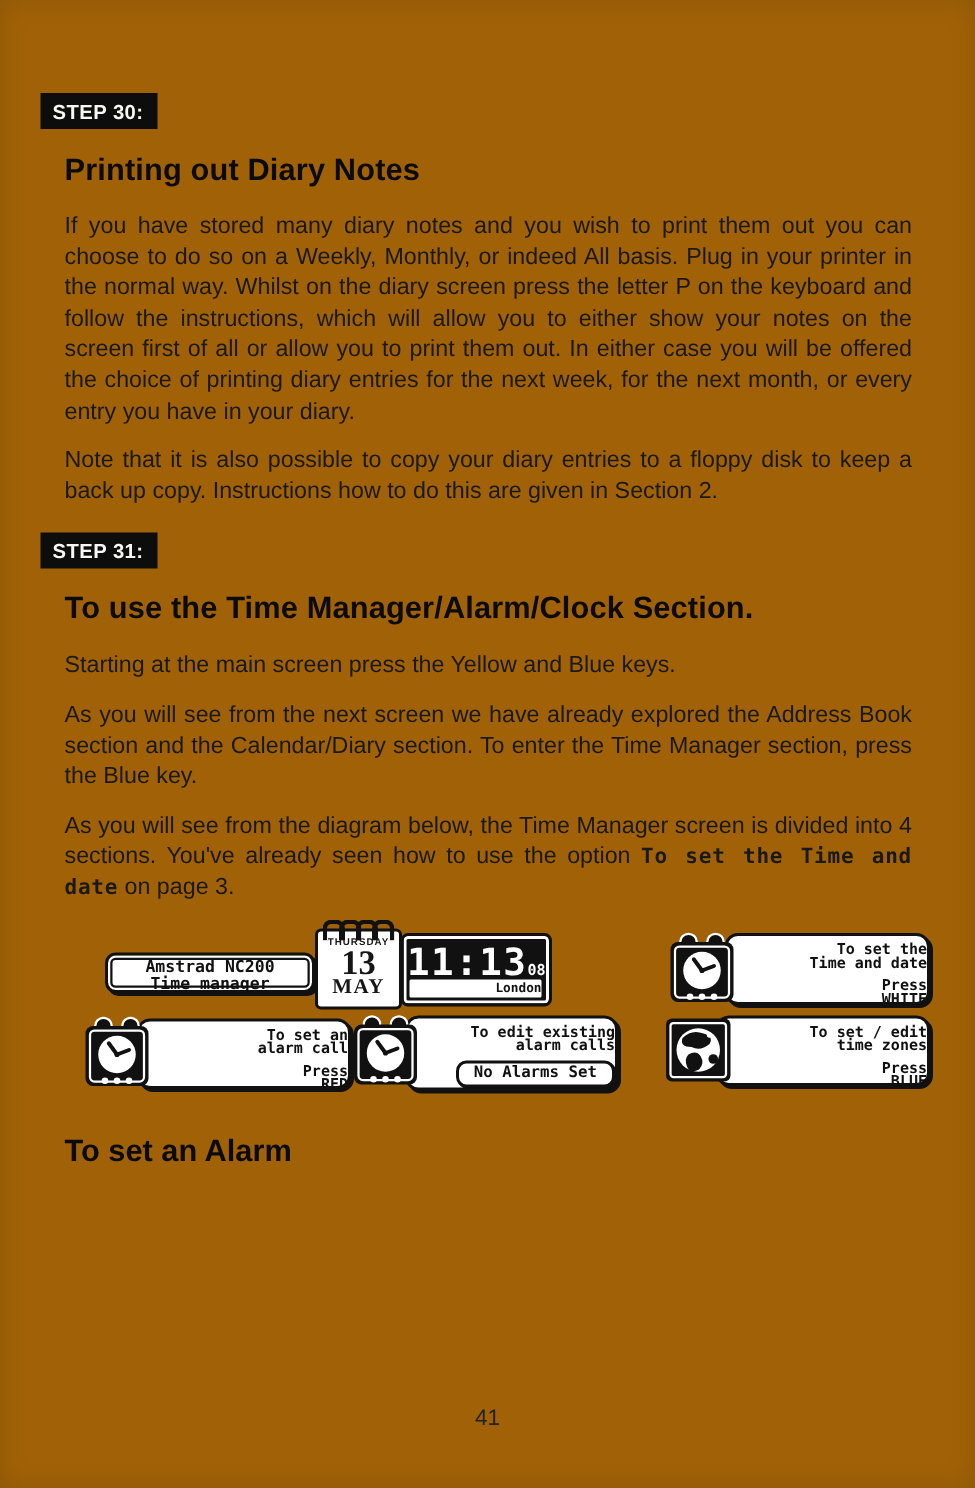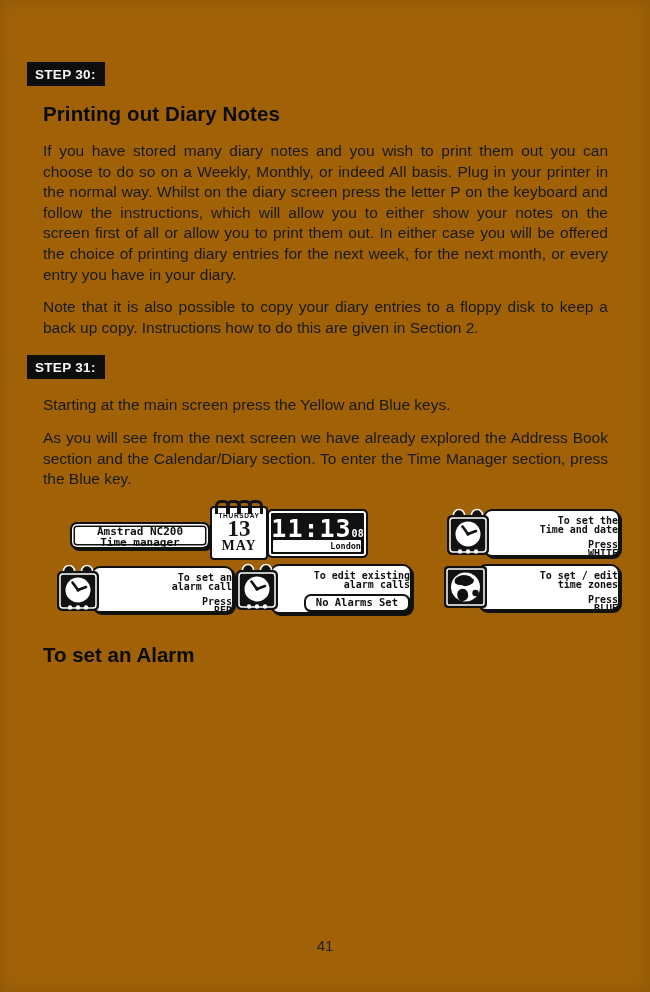--- a/index.html
+++ b/index.html
@@ -121,23 +121,27 @@
 
   <h1 class="sec">Printing out Diary Notes</h1>
 
   <p class="body" style="margin-top:15px;">If you have stored many diary notes and you wish to print them out you can choose to do so on a Weekly, Monthly, or indeed All basis. Plug in your printer in the normal way. Whilst on the diary screen press the letter P on the keyboard and follow the instructions, which will allow you to either show your notes on the screen first of all or allow you to print them out. In either case you will be offered the choice of printing diary entries for the next week, for the next month, or every entry you have in your diary.</p>
   <p class="body" style="margin-top:12px;">Note that it is also possible to copy your diary entries to a floppy disk to keep a back up copy. Instructions how to do this are given in Section 2.</p>
 
   <div class="step-badge" style="margin-top:17px;">
     <span>STEP 31:</span>
   </div>
 
+  <h1 class="sec" style="margin-top:14px;">To use the Time Manager/Alarm/Clock Section.</h1>
 
   <p class="body" style="margin-top:16px;">Starting at the main screen press the Yellow and Blue keys.</p>
   <p class="body" style="margin-top:12px;">As you will see from the next screen we have already explored the Address Book section and the Calendar/Diary section. To enter the Time Manager section, press the Blue key.</p>
+  <p class="body" style="margin-top:12px;">
+    <span>As you will see from the diagram below, the Time Manager screen is divided into 4 sections. You've already seen how to use the option </span><span class="mono-inline">To set the Time and date</span><span> on page 3.</span>
+  </p>
 
   
   <div class="diagram">
 
     <div class="nameplate">
       <div>Amstrad NC200</div>
       <div>Time manager</div>
     </div>
 
     <div class="calendar">

